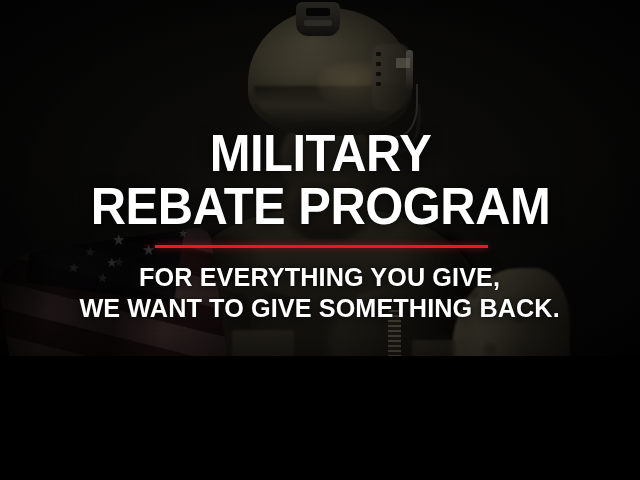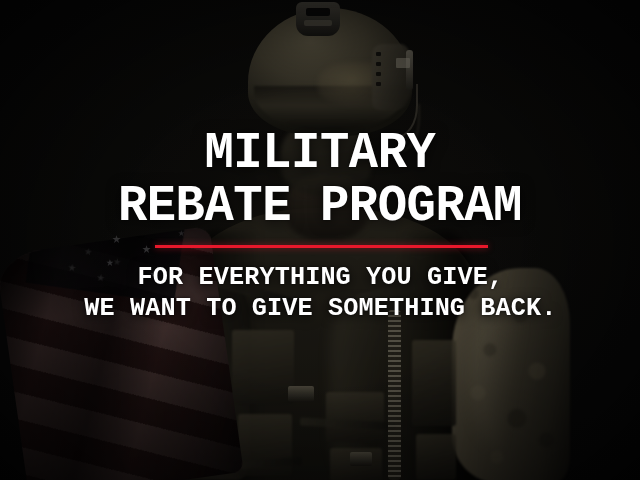--- a/index.html
+++ b/index.html
@@ -3,24 +3,24 @@
 <meta charset="utf-8">
 <style>
   html, body {
     margin: 0;
     padding: 0;
     background: #000;
   }
   #stage {
     position: relative;
     width: 640px;
-    height: 480px;
+    height: 356px;
     overflow: hidden;
     background: #070707;
-    font-family: Liberation Mono, monospace;
+    font-family: Liberation Sans, sans-serif;
     user-select: none;
   }
 
   
   .photo {
     position: absolute;
     inset: 0;
     background:
       radial-gradient(ellipse 46% 60% at 50% 62%, rgba(60,55,42,0.55) 0%, rgba(24,22,17,0.25) 55%, rgba(0,0,0,0) 78%),
       radial-gradient(ellipse 120% 95% at 50% 40%, rgba(18,17,14,1) 0%, #0b0b0b 60%, #060606 100%);

